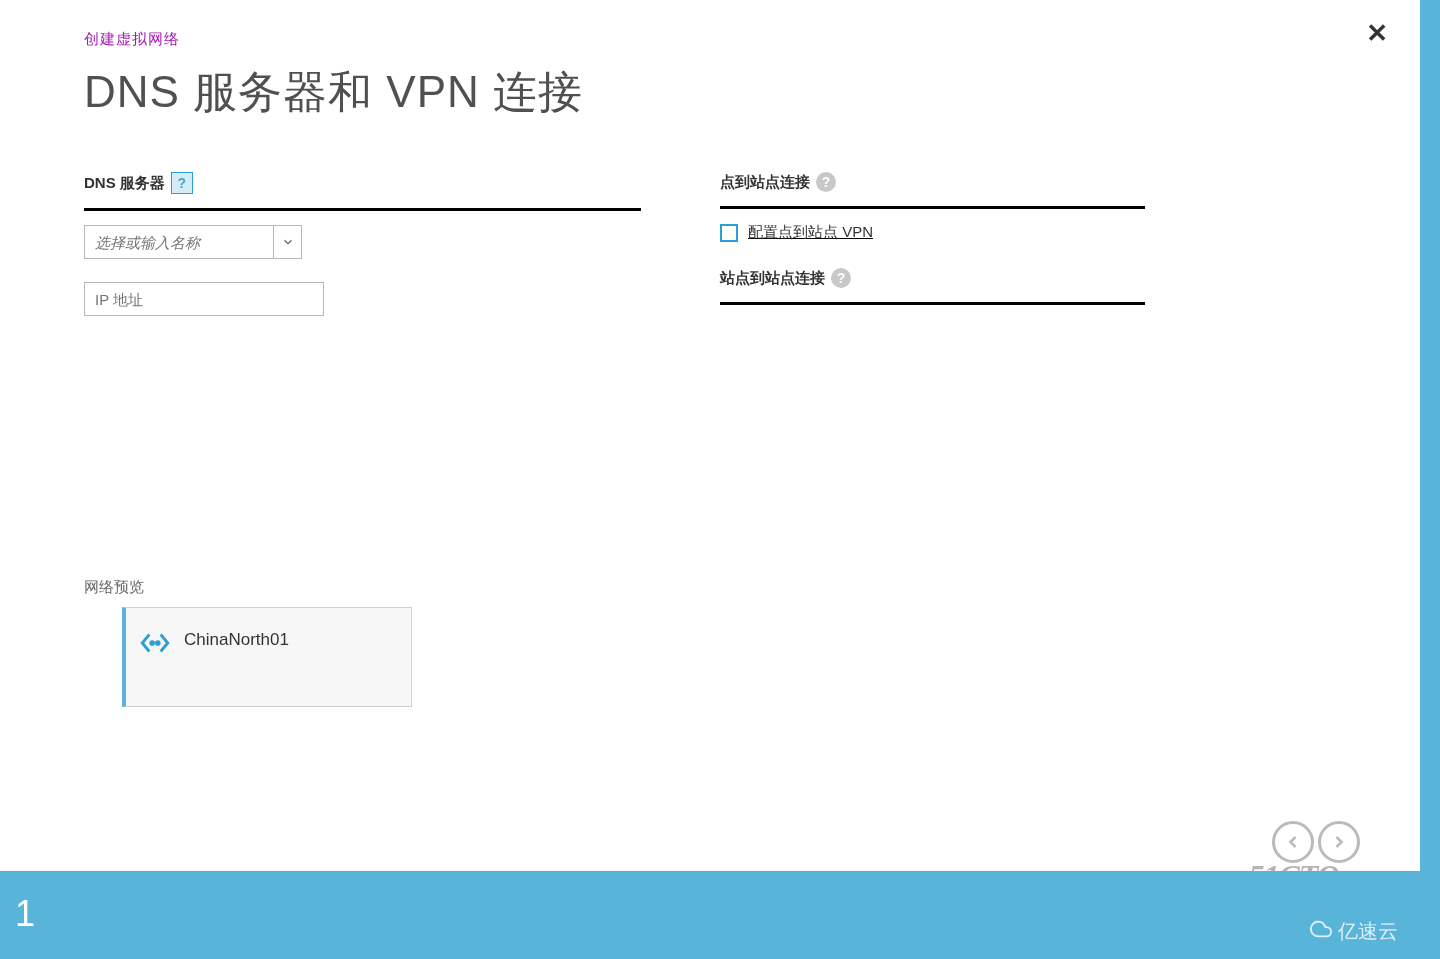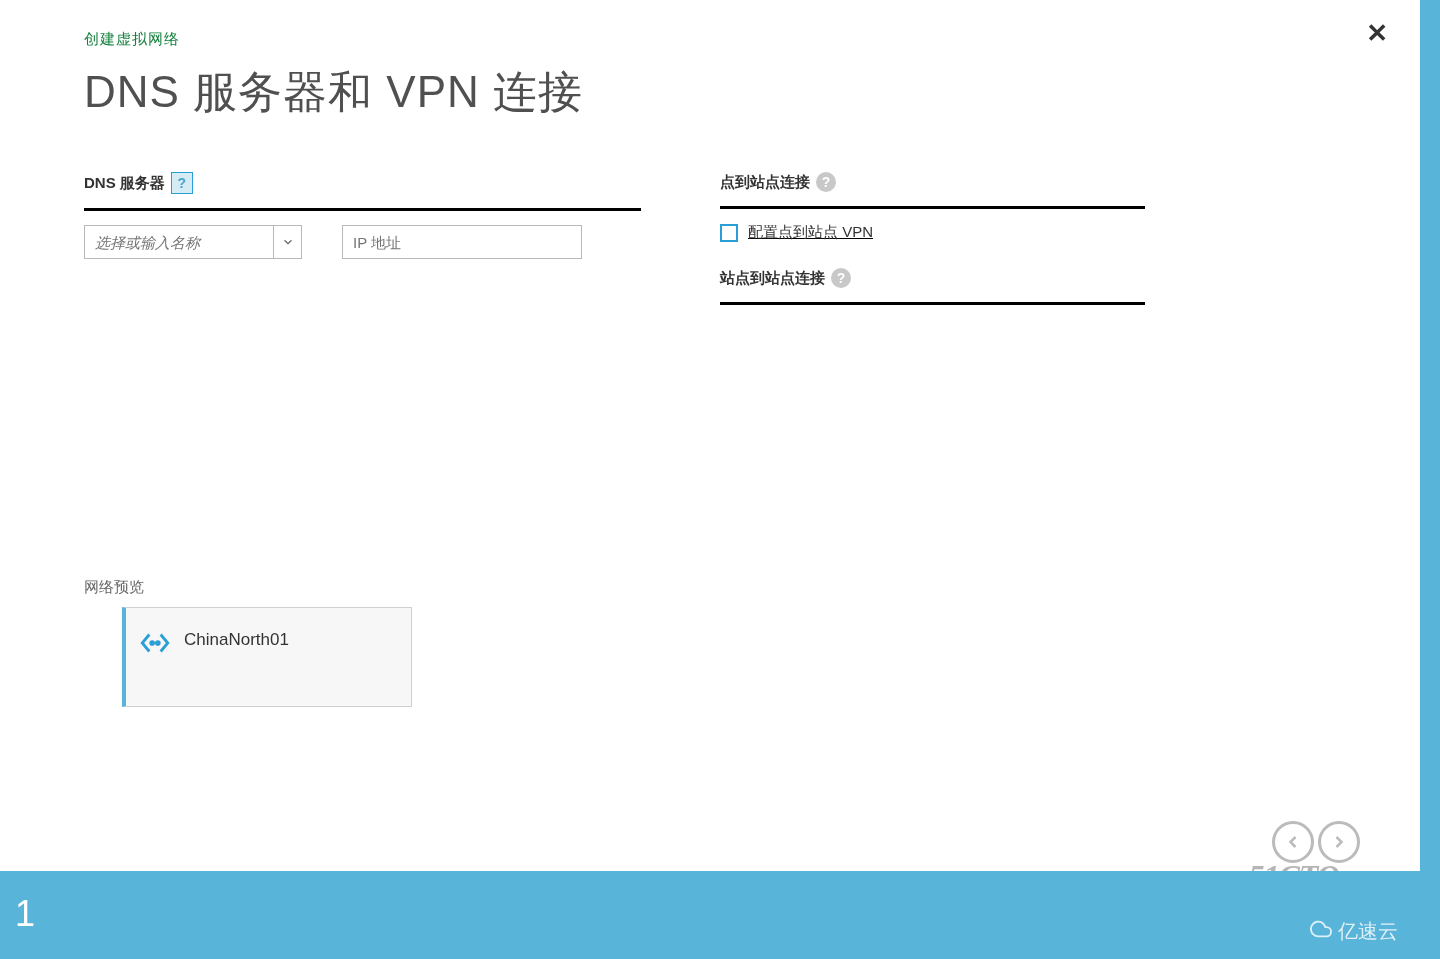--- a/index.html
+++ b/index.html
@@ -19,42 +19,42 @@
     .step-num {
       position: absolute; left: 15px; bottom: 24px; color: #fff;
       font-size: 36px; font-weight: 300;
     }
     .close-btn {
       position: absolute; top: 18px; right: 52px;
       font-size: 26px; font-weight: 700; color: #333; cursor: pointer;
       font-family: Arial, sans-serif;
     }
     .content { position: absolute; left: 84px; top: 30px; right: 60px; }
-    .breadcrumb { color: #15803d; font-size: 15px; letter-spacing: 1px; margin-bottom: 14px; }
+    .breadcrumb { color: #a21caf; font-size: 15px; letter-spacing: 1px; margin-bottom: 14px; }
     .page-title { font-size: 44px; font-weight: 200; color: #505050; letter-spacing: 1px; margin-bottom: 50px; }
     .cols { display: flex; gap: 0; }
     .col-left { width: 636px; }
     .col-right { width: 430px; }
     .section-h {
       font-size: 15px; font-weight: 600; color: #333; margin-bottom: 14px;
       display: flex; align-items: center; gap: 6px;
     }
     .help-icon {
       display: inline-flex; align-items: center; justify-content: center;
       width: 20px; height: 20px; border-radius: 50%;
       background: #c8c8c8; color: #fff; font-size: 14px; font-weight: 700;
     }
     .help-icon.boxed {
       border: 1px solid #2a9fd6; border-radius: 0; background: #d6ecf5;
       color: #4aa3cf; width: 22px; height: 22px;
     }
     .hr-black { border: 0; border-top: 3px solid #000; margin-bottom: 14px; }
     .hr-black.full { width: 557px; }
     .hr-black.right { width: 425px; }
-    .dns-row { display: flex; gap: 40px; }
+    .dns-row { display: flex; gap: 23px; flex-direction: column; }
     .combo {
       position: relative; width: 218px; height: 34px;
       border: 1px solid #b8b8b8; background: #fff; display: flex; align-items: center;
     }
     .combo input {
       border: none; outline: none; width: 100%; padding: 0 10px;
       font-size: 15px; font-style: italic; color: #999; height: 100%;
       font-family: inherit;
     }
     .combo .caret {

